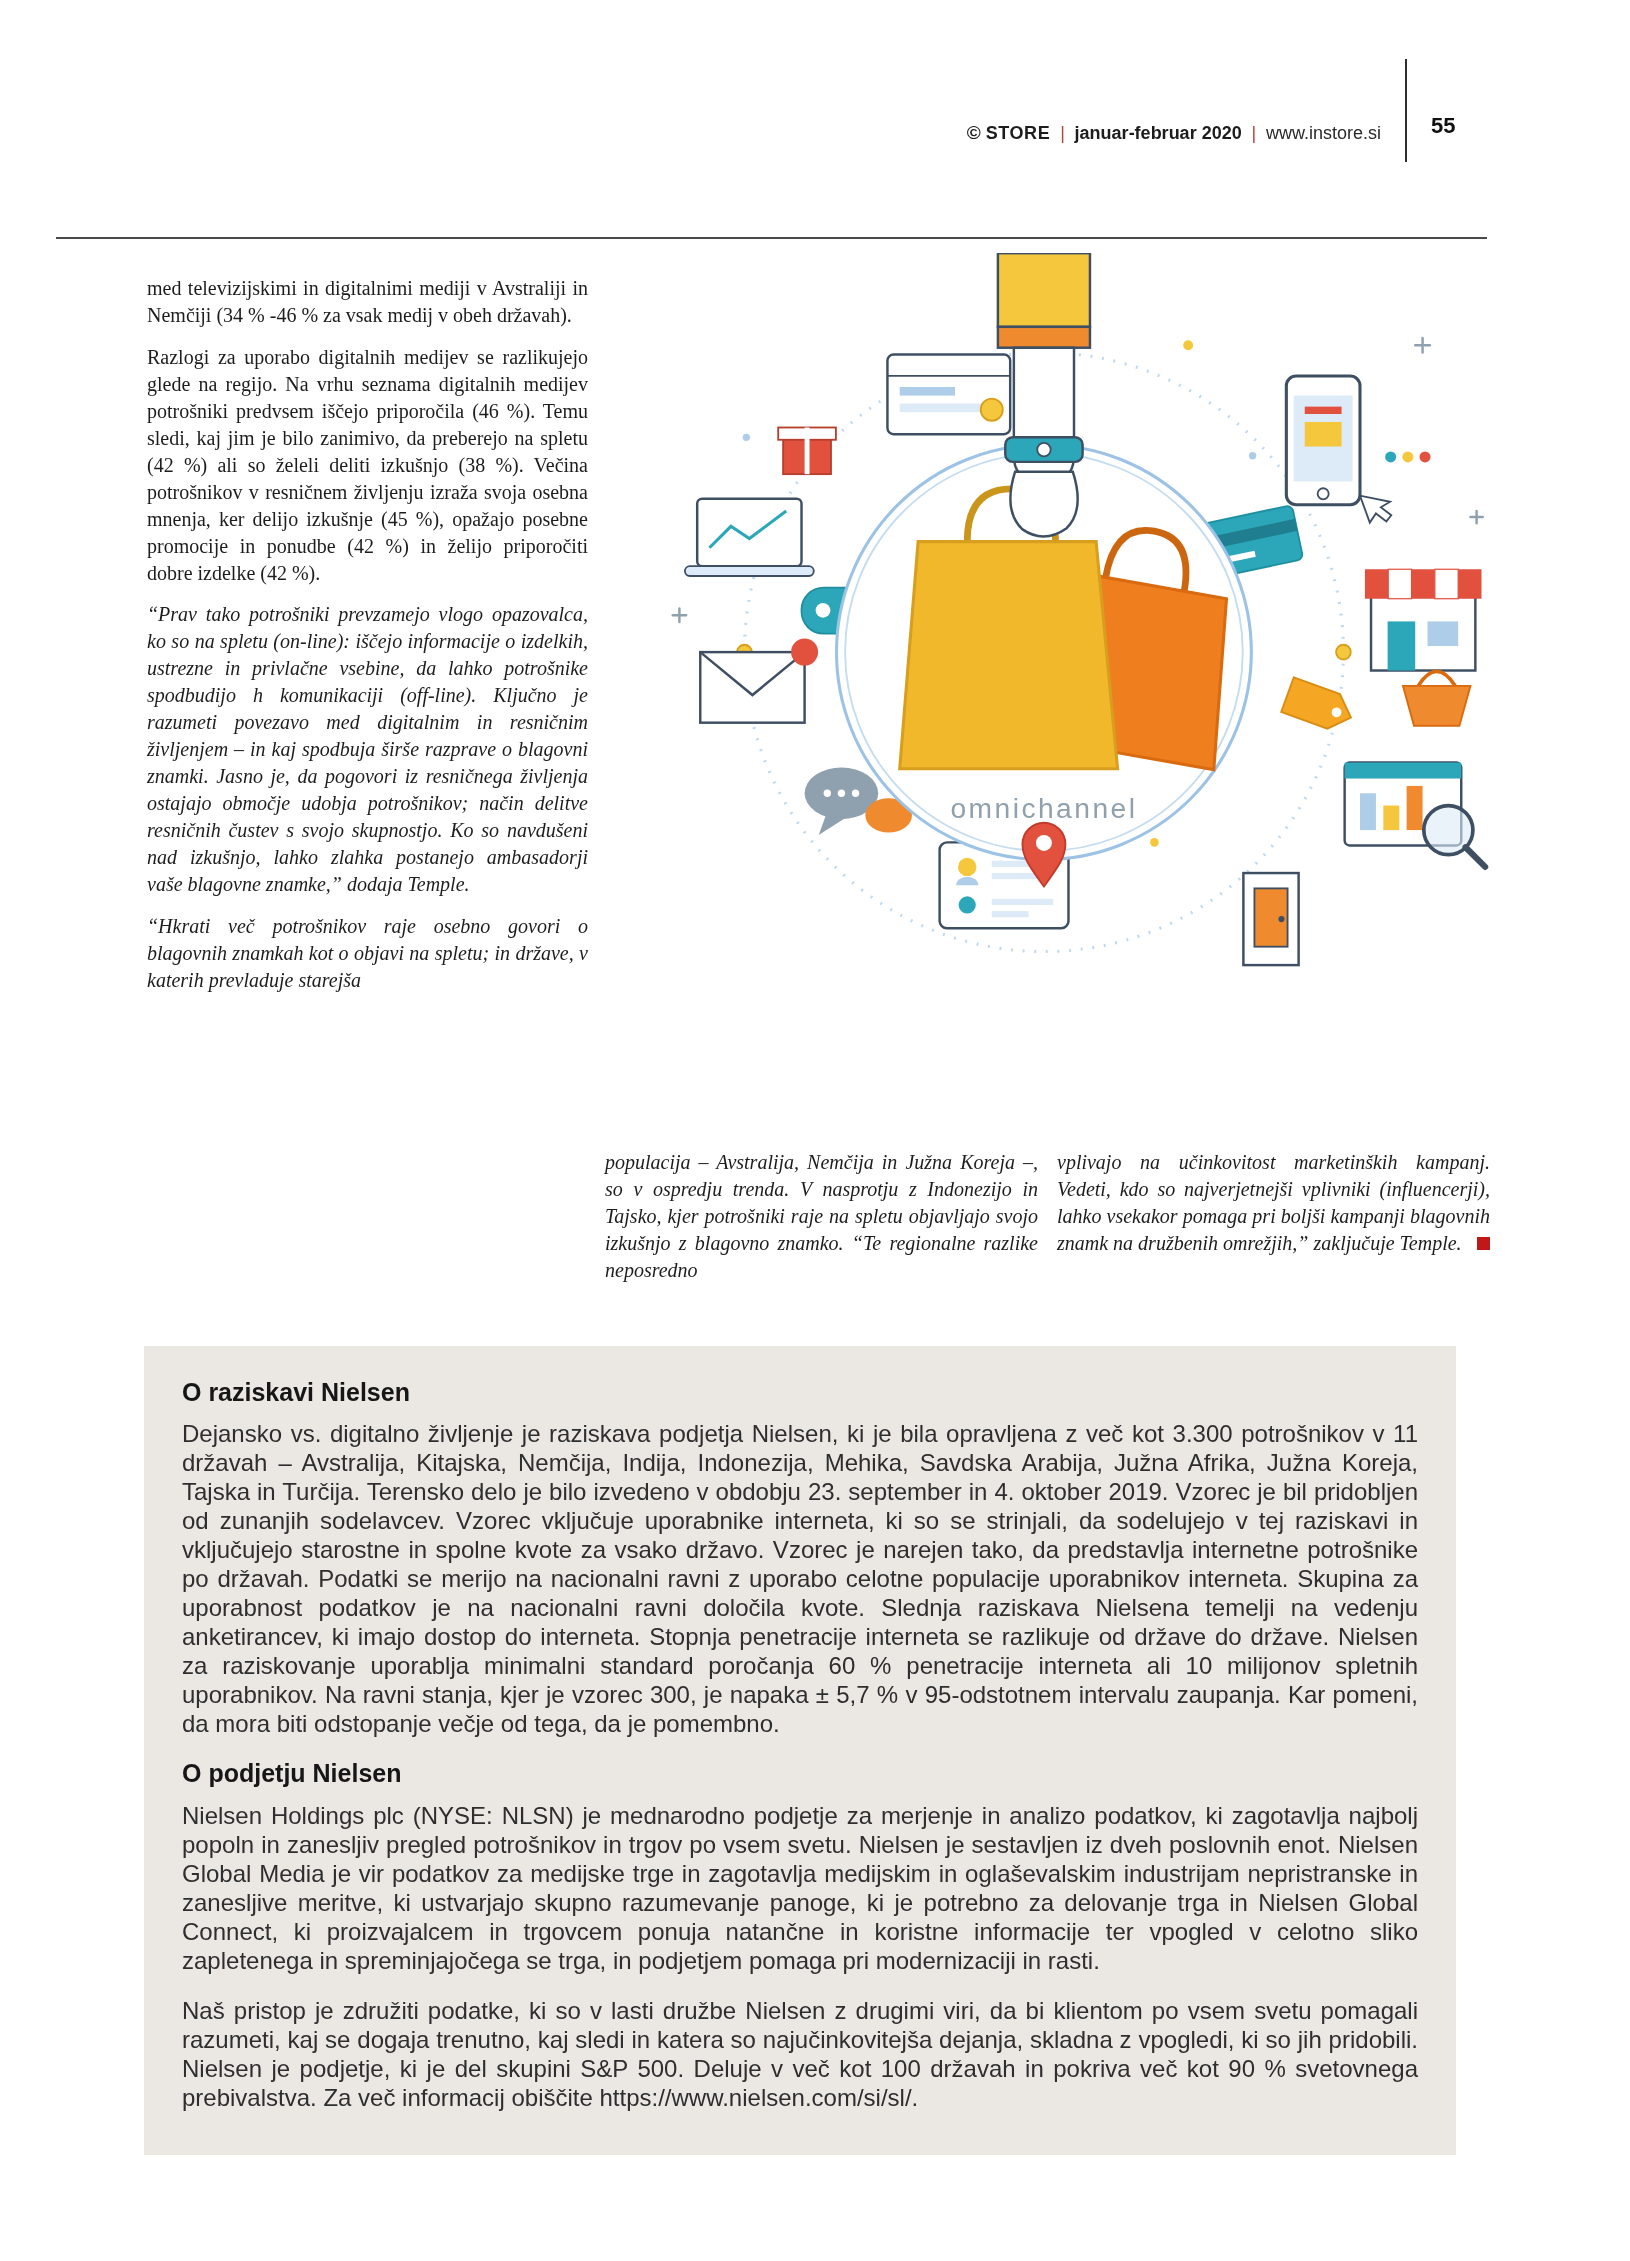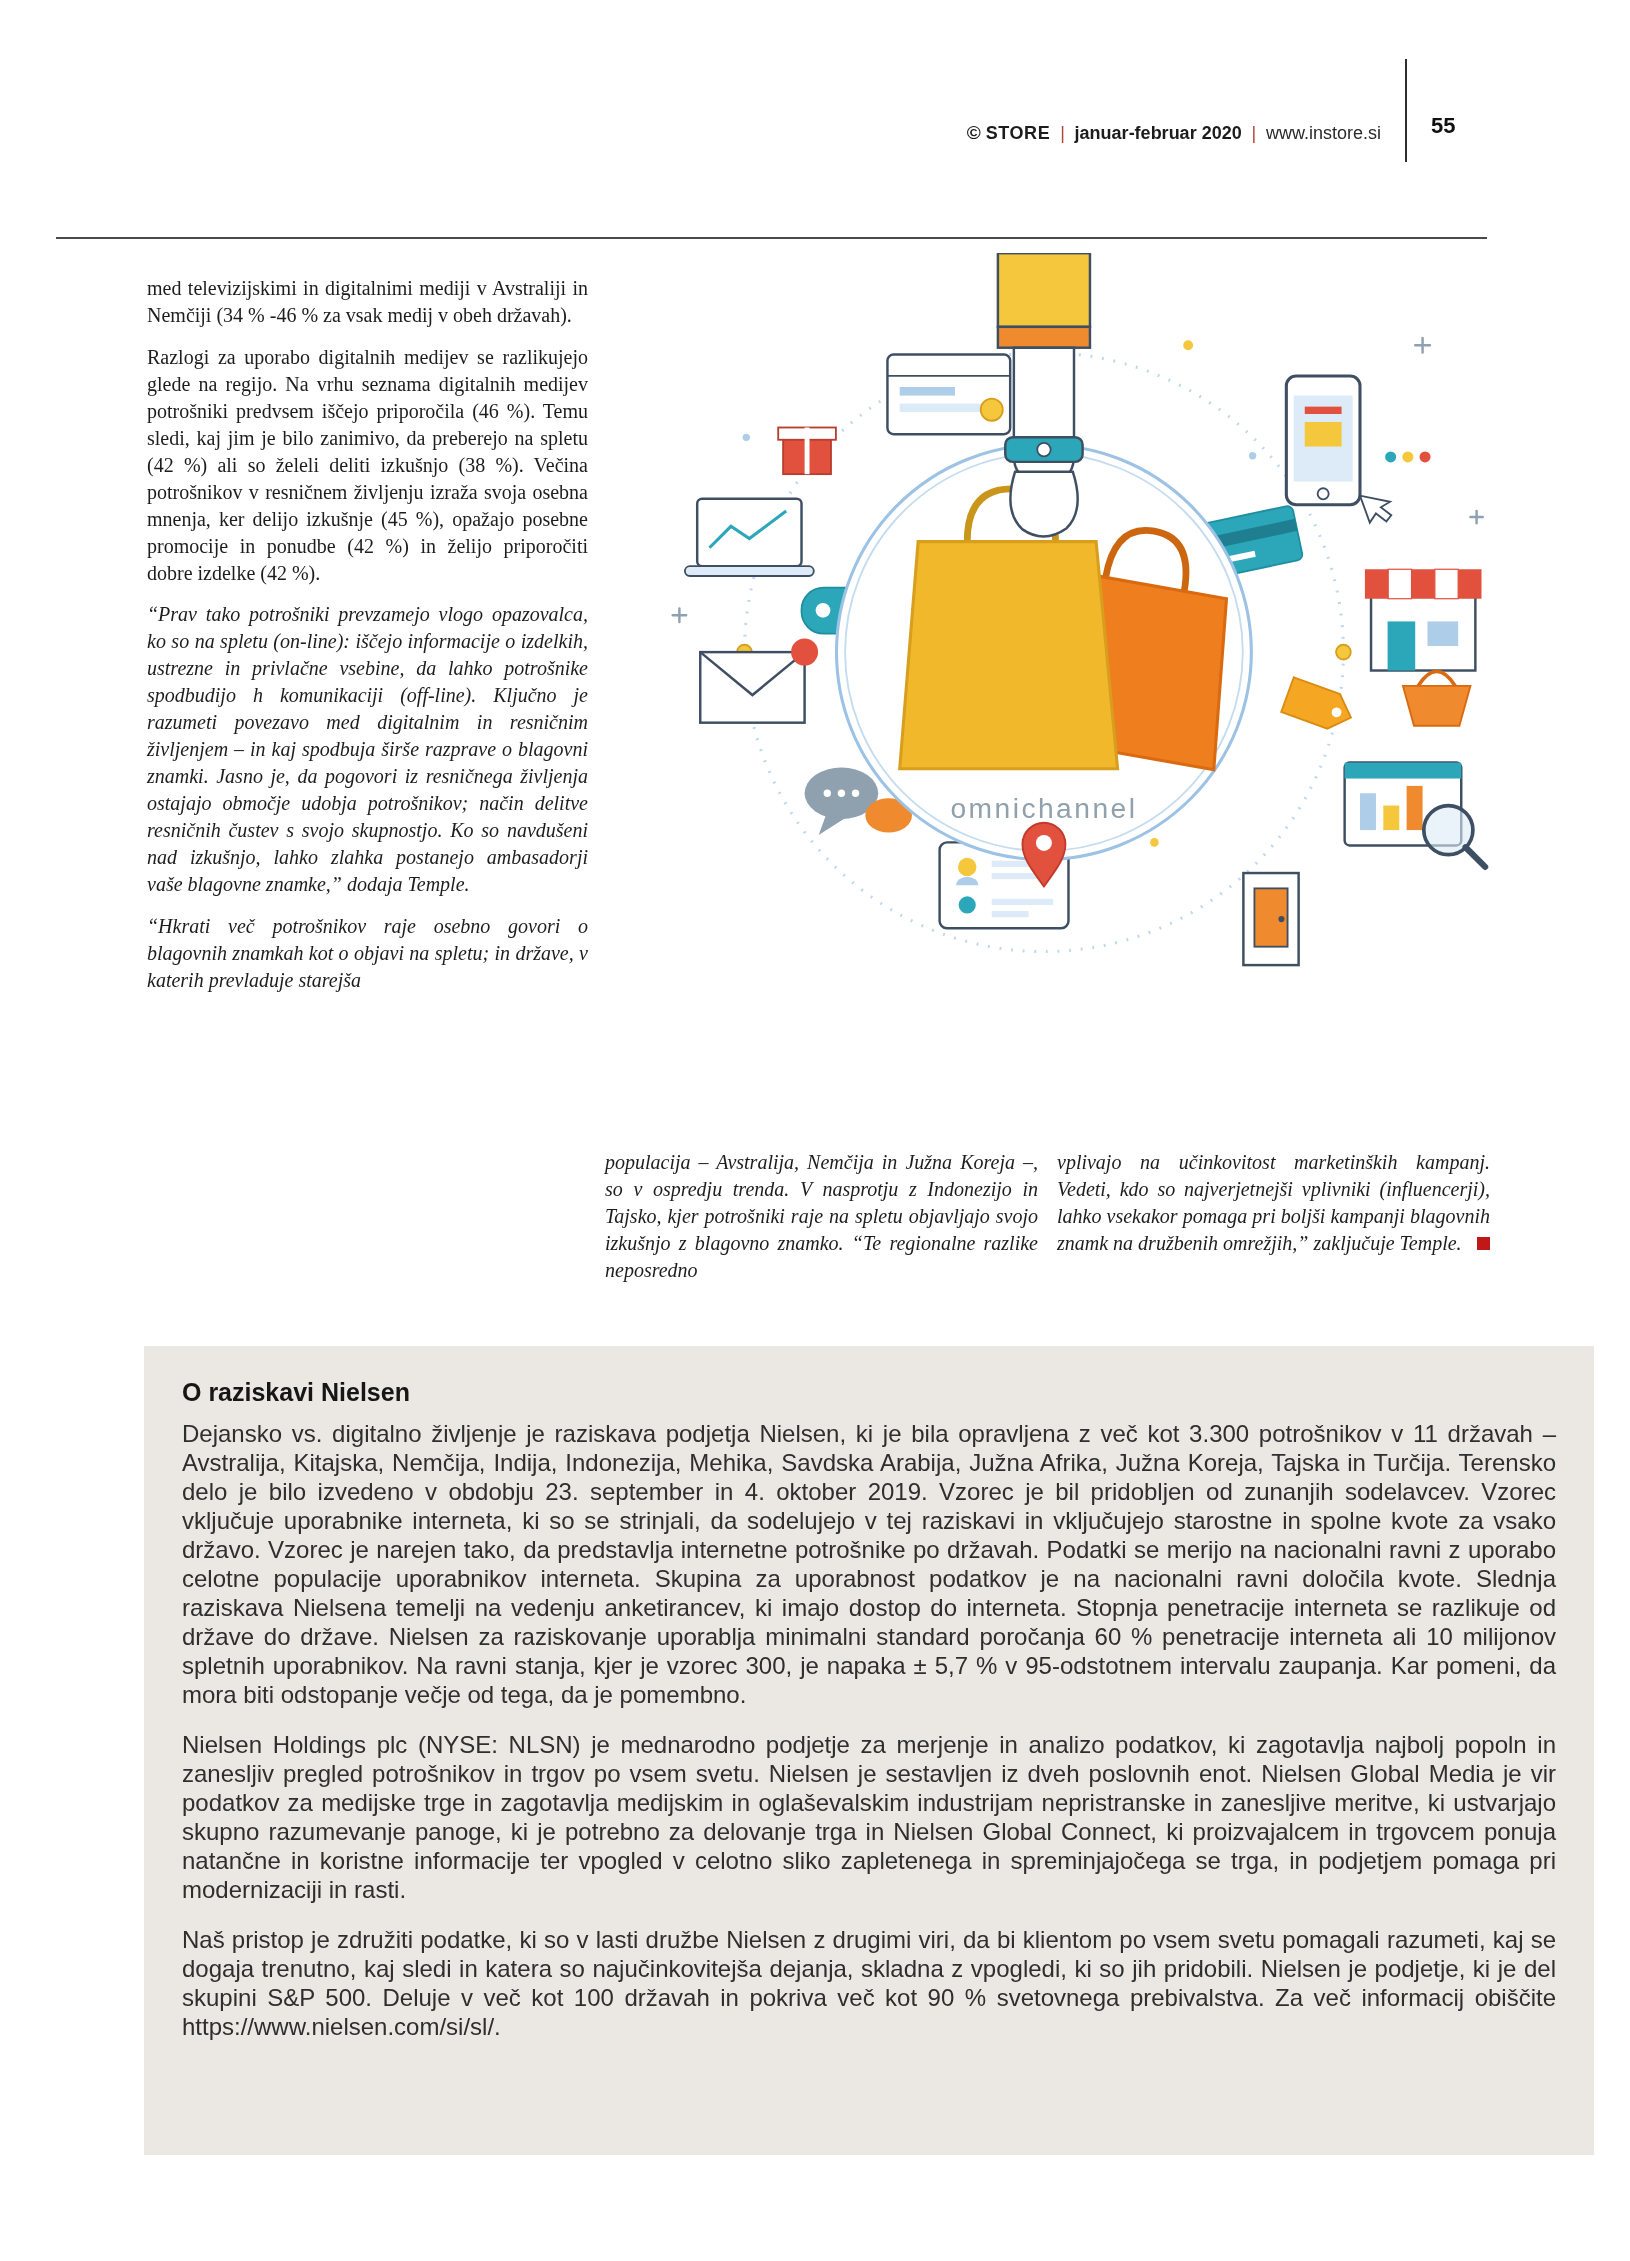--- a/index.html
+++ b/index.html
@@ -46,21 +46,21 @@
   .caption-col {
     position:absolute; top:1149px; width:433px;
     font-size:20px; line-height:27px; font-style:italic; text-align:justify;
   }
   .col-mid { left:605px; }
   .col-right { left:1057px; }
   .end-mark { float:right; width:13px; height:13px; background:#c01818; margin-top:7.4px; }
 
   
   .infobox {
-    position:absolute; left:144px; top:1346px; width:1450px; height:809px;
+    position:absolute; left:144px; top:1346px; width:1312px; height:809px;
     background:#ebe8e4; padding:32px 38px;
     font-family:"Liberation Sans", sans-serif;
   }
   .infobox h2 { font-size:25px; font-weight:700; color:#161616; margin:0 0 12.3px 0; }
   .infobox h2.second { margin-top:6.1px; }
   .infobox p {
     font-size:24px; line-height:29px; color:#2e2e2e;
     text-align:justify; margin:0 0 21px 0;
   }
 </style>
@@ -233,18 +233,19 @@
   <div class="caption-col col-mid">
     <p class="quote">populacija – Avstralija, Nemčija in Južna Koreja –, so v ospredju trenda. V nasprotju z Indonezijo in Tajsko, kjer potrošniki raje na spletu objavljajo svojo izkušnjo z blagovno znamko. “Te regionalne razlike neposredno</p>
   </div>
   <div class="caption-col col-right">
     <p class="quote"><span>vplivajo na učinkovitost marketinških kampanj. Vedeti, kdo so najverjetnejši vplivniki (influencerji), lahko vsekakor pomaga pri boljši kampanji blagovnih znamk na družbenih omrežjih,” zaključuje Temple.</span><span class="end-mark"></span></p>
   </div>
 
   <aside class="infobox">
     <h2>O raziskavi Nielsen</h2>
     <p>Dejansko vs. digitalno življenje je raziskava podjetja Nielsen, ki je bila opravljena z več kot 3.300 potrošnikov v 11 državah – Avstralija, Kitajska, Nemčija, Indija, Indonezija, Mehika, Savdska Arabija, Južna Afrika, Južna Koreja, Tajska in Turčija. Terensko delo je bilo izvedeno v obdobju 23. september in 4. oktober 2019. Vzorec je bil pridobljen od zunanjih sodelavcev. Vzorec vključuje uporabnike interneta, ki so se strinjali, da sodelujejo v tej raziskavi in vključujejo starostne in spolne kvote za vsako državo. Vzorec je narejen tako, da predstavlja internetne potrošnike po državah. Podatki se merijo na nacionalni ravni z uporabo celotne populacije uporabnikov interneta. Skupina za uporabnost podatkov je na nacionalni ravni določila kvote. Slednja raziskava Nielsena temelji na vedenju anketirancev, ki imajo dostop do interneta. Stopnja penetracije interneta se razlikuje od države do države. Nielsen za raziskovanje uporablja minimalni standard poročanja 60 % penetracije interneta ali 10 milijonov spletnih uporabnikov. Na ravni stanja, kjer je vzorec 300, je napaka ± 5,7 % v 95-odstotnem intervalu zaupanja. Kar pomeni, da mora biti odstopanje večje od tega, da je pomembno.</p>
+    <h2 class="second">O podjetju Nielsen</h2>
     <p>Nielsen Holdings plc (NYSE: NLSN) je mednarodno podjetje za merjenje in analizo podatkov, ki zagotavlja najbolj popoln in zanesljiv pregled potrošnikov in trgov po vsem svetu. Nielsen je sestavljen iz dveh poslovnih enot. Nielsen Global Media je vir podatkov za medijske trge in zagotavlja medijskim in oglaševalskim industrijam nepristranske in zanesljive meritve, ki ustvarjajo skupno razumevanje panoge, ki je potrebno za delovanje trga in Nielsen Global Connect, ki proizvajalcem in trgovcem ponuja natančne in koristne informacije ter vpogled v celotno sliko zapletenega in spreminjajočega se trga, in podjetjem pomaga pri modernizaciji in rasti.</p>
     <p>Naš pristop je združiti podatke, ki so v lasti družbe Nielsen z drugimi viri, da bi klientom po vsem svetu pomagali razumeti, kaj se dogaja trenutno, kaj sledi in katera so najučinkovitejša dejanja, skladna z vpogledi, ki so jih pridobili. Nielsen je podjetje, ki je del skupini S&amp;P 500.  Deluje v več kot 100 državah in pokriva več kot 90 % svetovnega prebivalstva. Za več informacij obiščite https://www.nielsen.com/si/sl/.</p>
   </aside>
 
 </div>
 
 
 </body></html>

